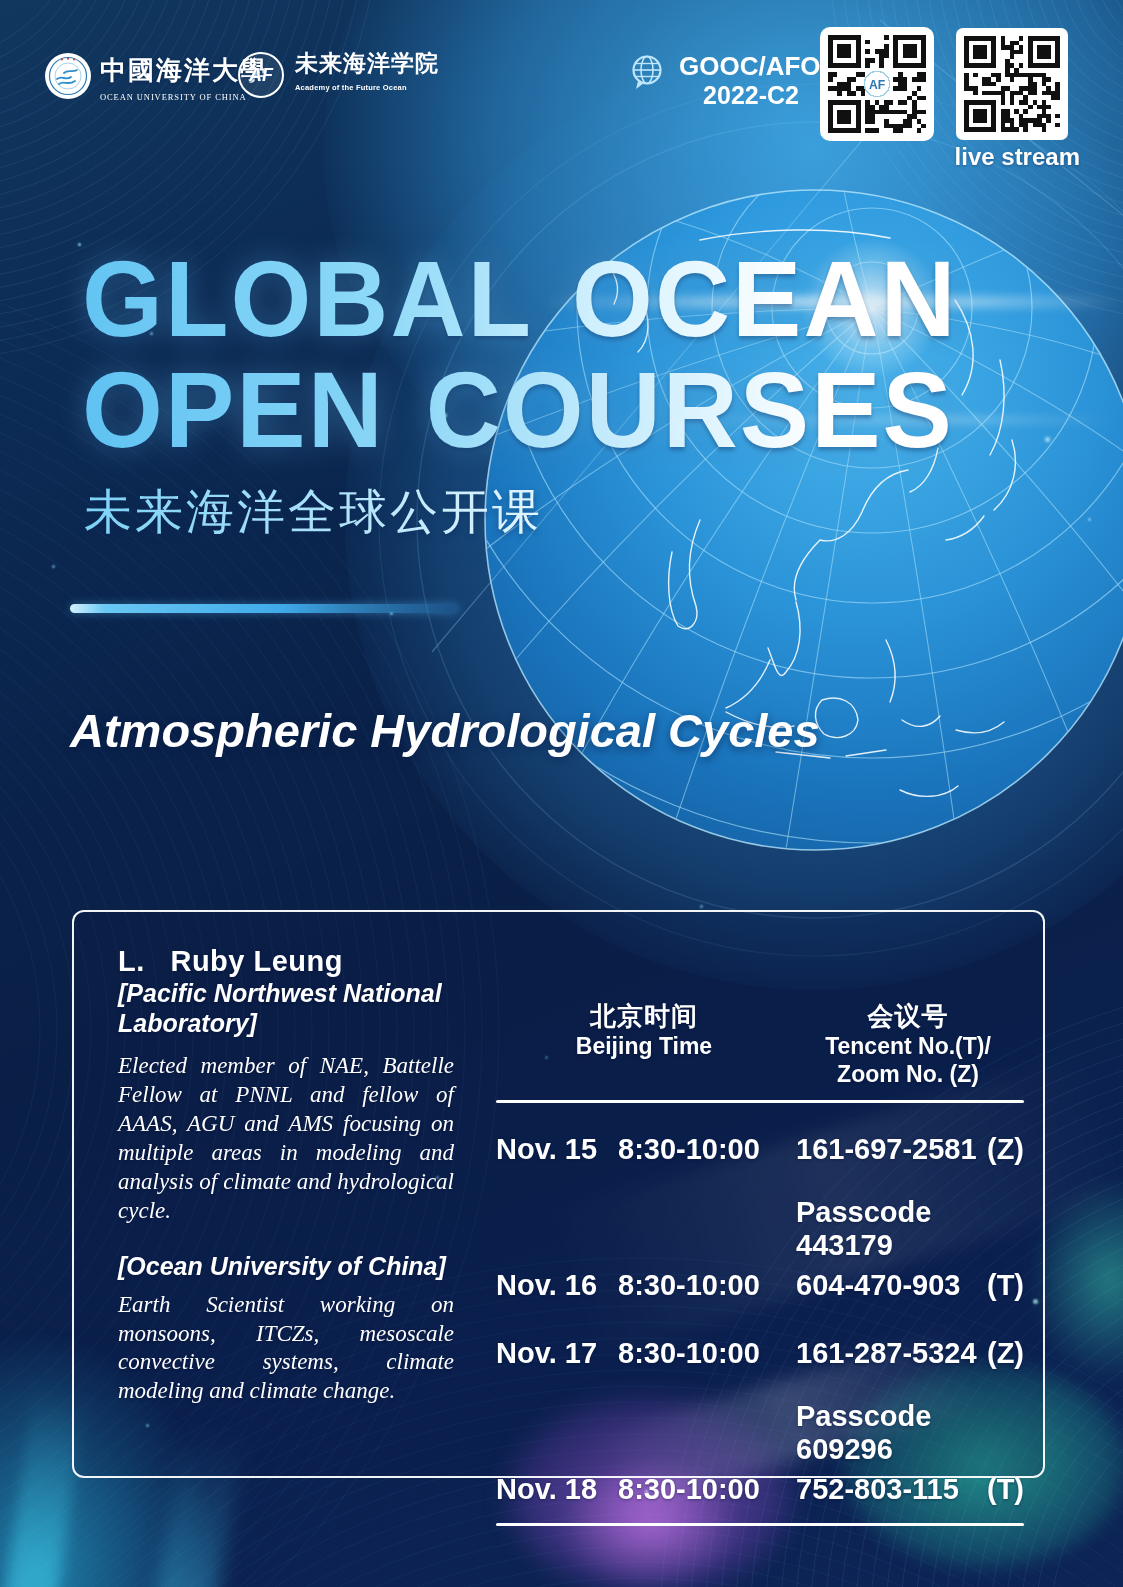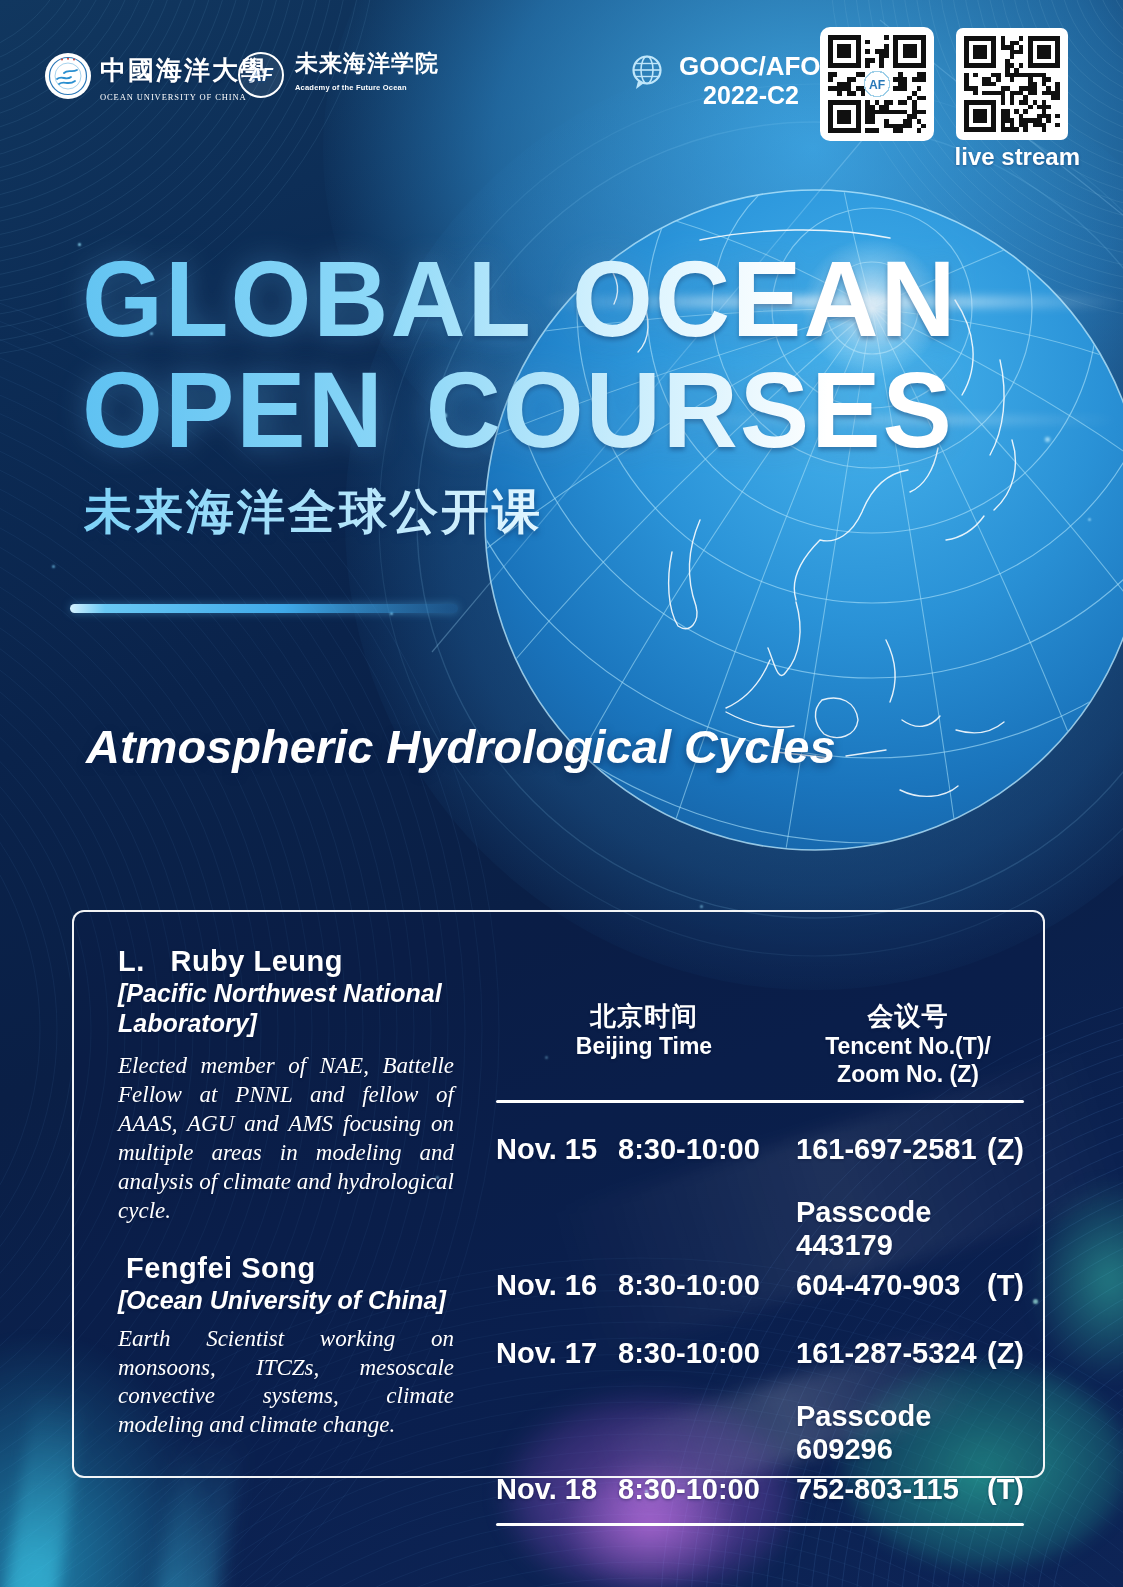--- a/index.html
+++ b/index.html
@@ -68,21 +68,21 @@
   .qr svg{width:100%;height:100%;shape-rendering:crispEdges;}
   .live{position:absolute;left:868px;top:143px;width:212px;text-align:right;font-size:24px;font-weight:700;
     text-shadow:0 1px 3px rgba(0,30,80,.4);}
   
   .title{position:absolute;left:82px;top:243px;line-height:107px;font-weight:700;
     letter-spacing:2px;word-spacing:10px;font-size:104px;transform:scaleY(1.04);transform-origin:0 0;}
   .tl{background-clip:text;-webkit-background-clip:text;color:transparent;display:block;
     filter:drop-shadow(0 0 14px rgba(110,200,250,.35)) drop-shadow(0 3px 2px rgba(8,35,85,.45));}
   .t1{background-image:linear-gradient(92deg,#63c4f2 0%,#8ed9f8 34%,#d9f3fe 62%,#ffffff 82%);}
   .t2{background-image:linear-gradient(92deg,#5fc2f2 0%,#8ad6f7 36%,#d2f0fd 66%,#ffffff 85%);}
-  .subtitle{position:absolute;left:84px;top:480px;font-size:48px;font-weight:700;letter-spacing:3px;
+  .subtitle{position:absolute;left:84px;top:480px;font-size:48px;font-weight:400;letter-spacing:3px;
     background-image:linear-gradient(90deg,#7dd2f7,#a9e1fa 50%,#e2f6ff);
     background-clip:text;-webkit-background-clip:text;color:transparent;
     filter:drop-shadow(0 3px 3px rgba(8,35,85,.5));}
   .underline{position:absolute;left:70px;top:604px;width:388px;height:9px;border-radius:5px;
     background:linear-gradient(90deg,#d4f1ff 0%,#69c8f4 9%,#3fa9e9 55%,rgba(55,150,220,.22) 100%);
     box-shadow:0 0 10px rgba(90,190,245,.4);}
   .course{position:absolute;left:70px;top:694px;font-size:47px;font-weight:700;font-style:italic;
     line-height:73px;text-shadow:0 3px 8px rgba(5,25,70,.55);}
   
   .panel{position:absolute;left:72px;top:910px;width:973px;height:568px;box-sizing:border-box;
@@ -631,33 +631,32 @@
       </svg>
   </div>
   <div class="live">live stream</div>
 
   <h1 class="title" style="margin:0;">
     <span class="tl t1">GLOBAL OCEAN</span>
     <span class="tl t2">OPEN COURSES</span>
   </h1>
   <div class="subtitle">未来海洋全球公开课</div>
   <div class="underline"></div>
-  <h2 class="course" style="margin:16px;">
+  <h2 class="course" style="margin:0;">
     <div>Atmospheric Hydrological Cycles</div>
   </h2>
 
   <section class="panel">
     <div class="speakers">
       <div class="sp1">
         <div class="sp-name">L.&nbsp;&nbsp; Ruby Leung</div>
         <div class="sp-affil">[Pacific Northwest National Laboratory]</div>
         <div class="sp-bio">Elected member of NAE, Battelle Fellow at PNNL and fellow of AAAS, AGU and AMS focusing on multiple areas in modeling and analysis of climate and hydrological cycle.</div>
       </div>
       <div class="sp2">
-        <div class="sp-name sp-name2">Fengfei Song</div>
         <div class="sp-affil">[Ocean University of China]</div>
         <div class="sp-bio">Earth Scientist working on monsoons, ITCZs, mesoscale convective systems, climate modeling and climate change.</div>
       </div>
     </div>
 
     <div class="schedule">
       <div class="shead">
         <div class="shcol1">
           <div class="hcn">北京时间</div>
           <div class="hen">Beijing Time</div>

